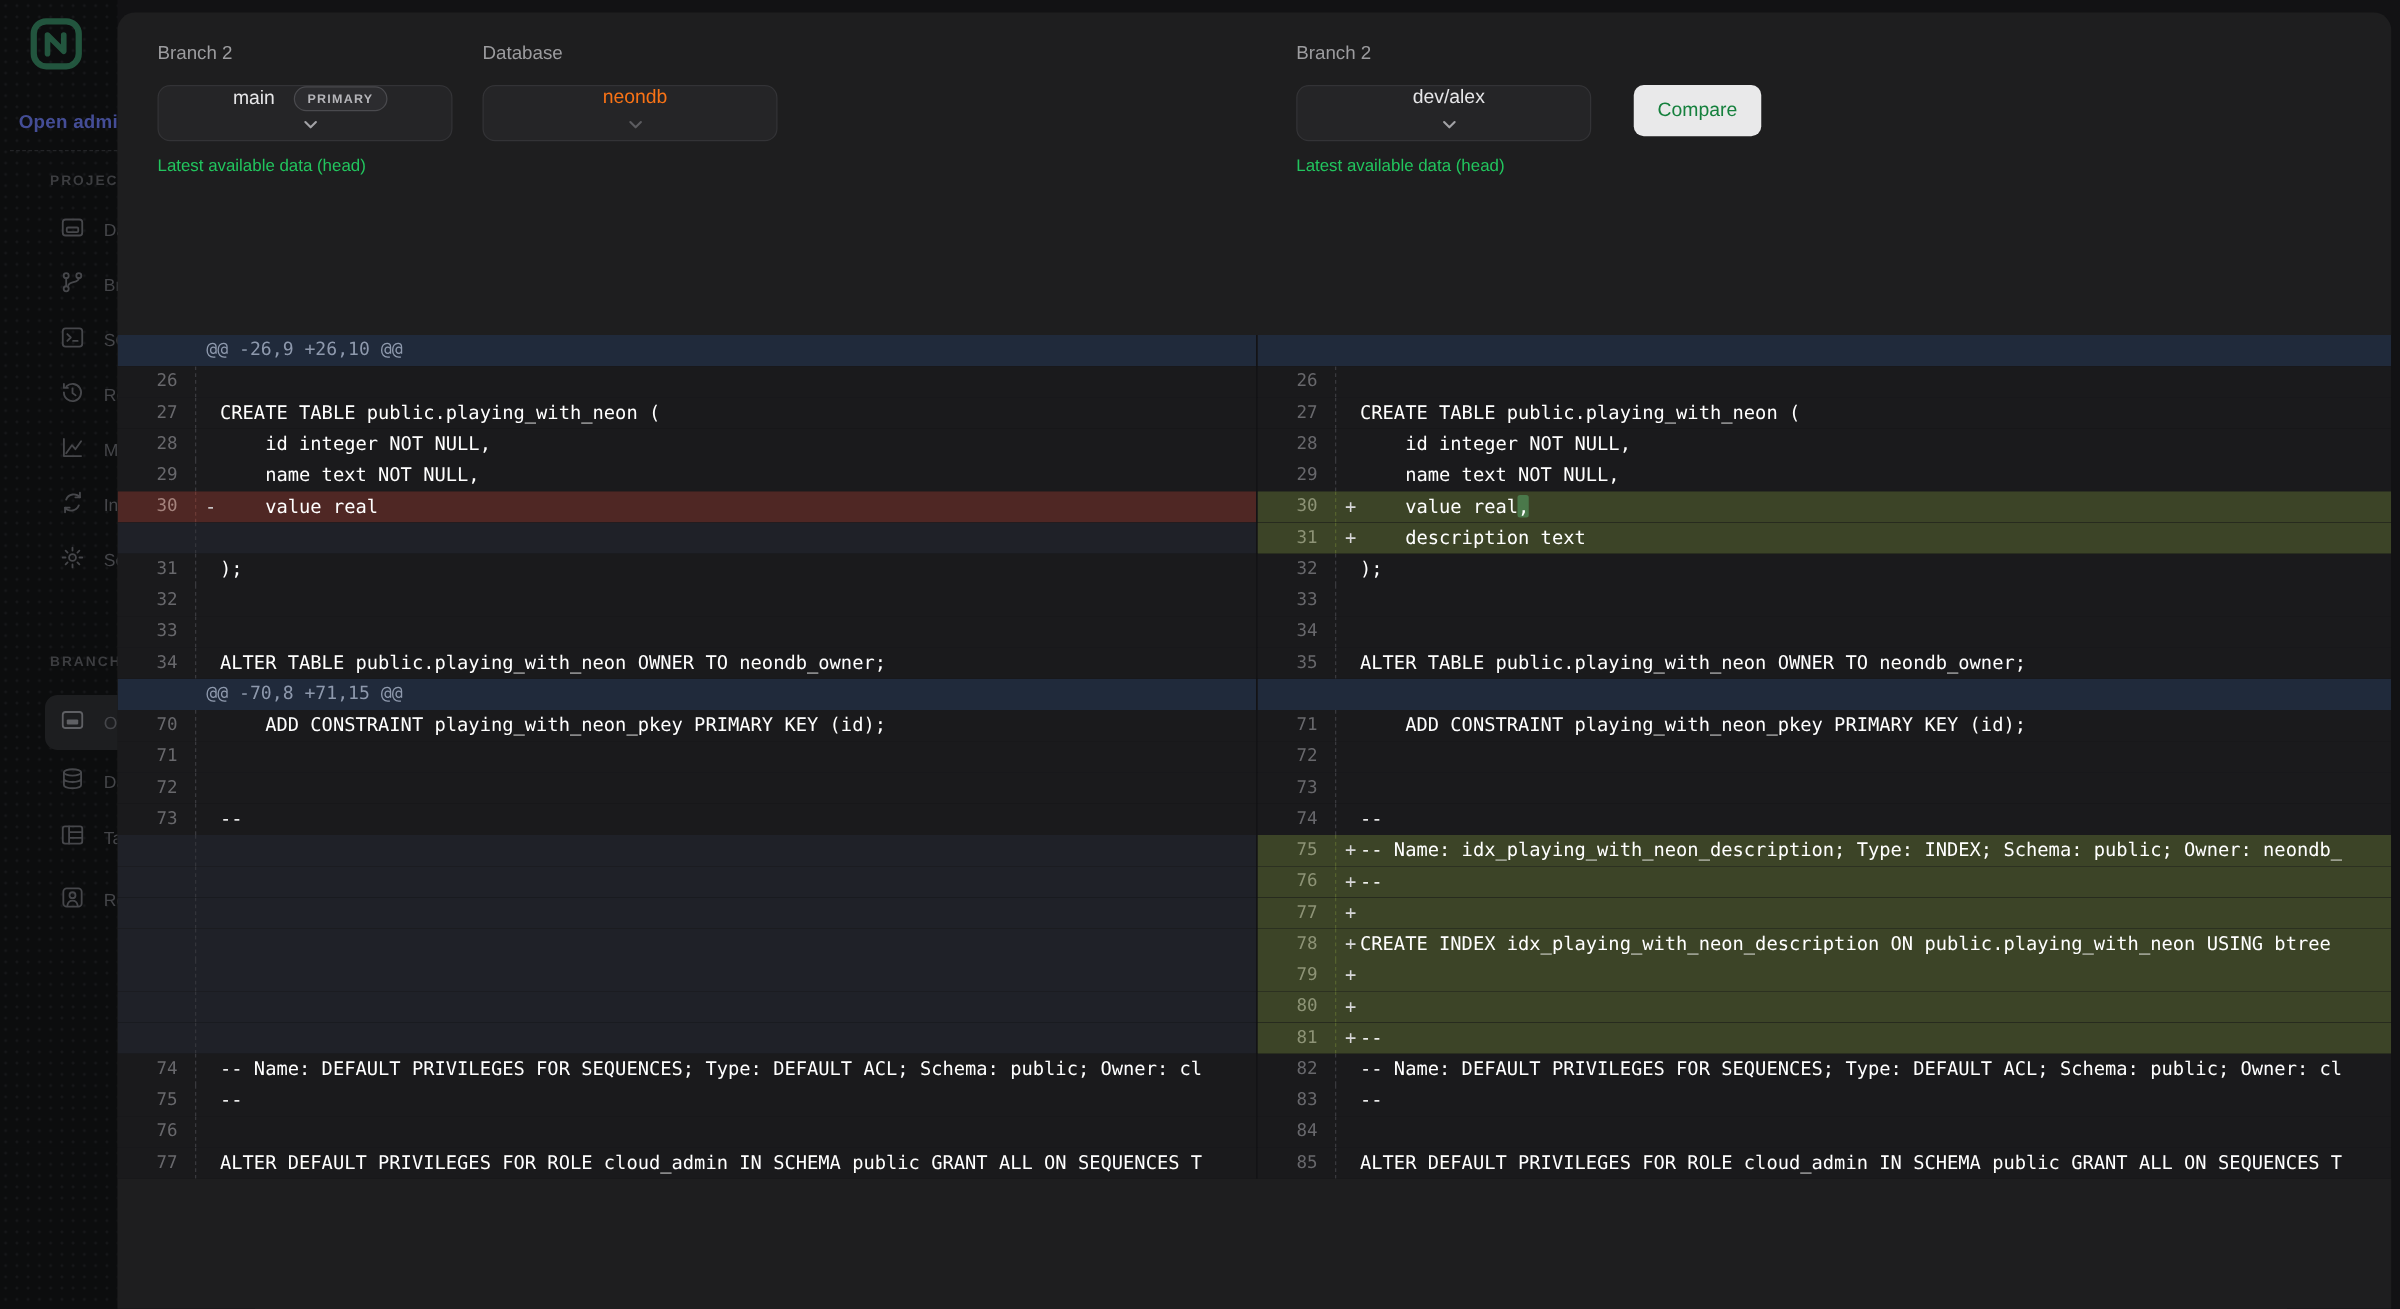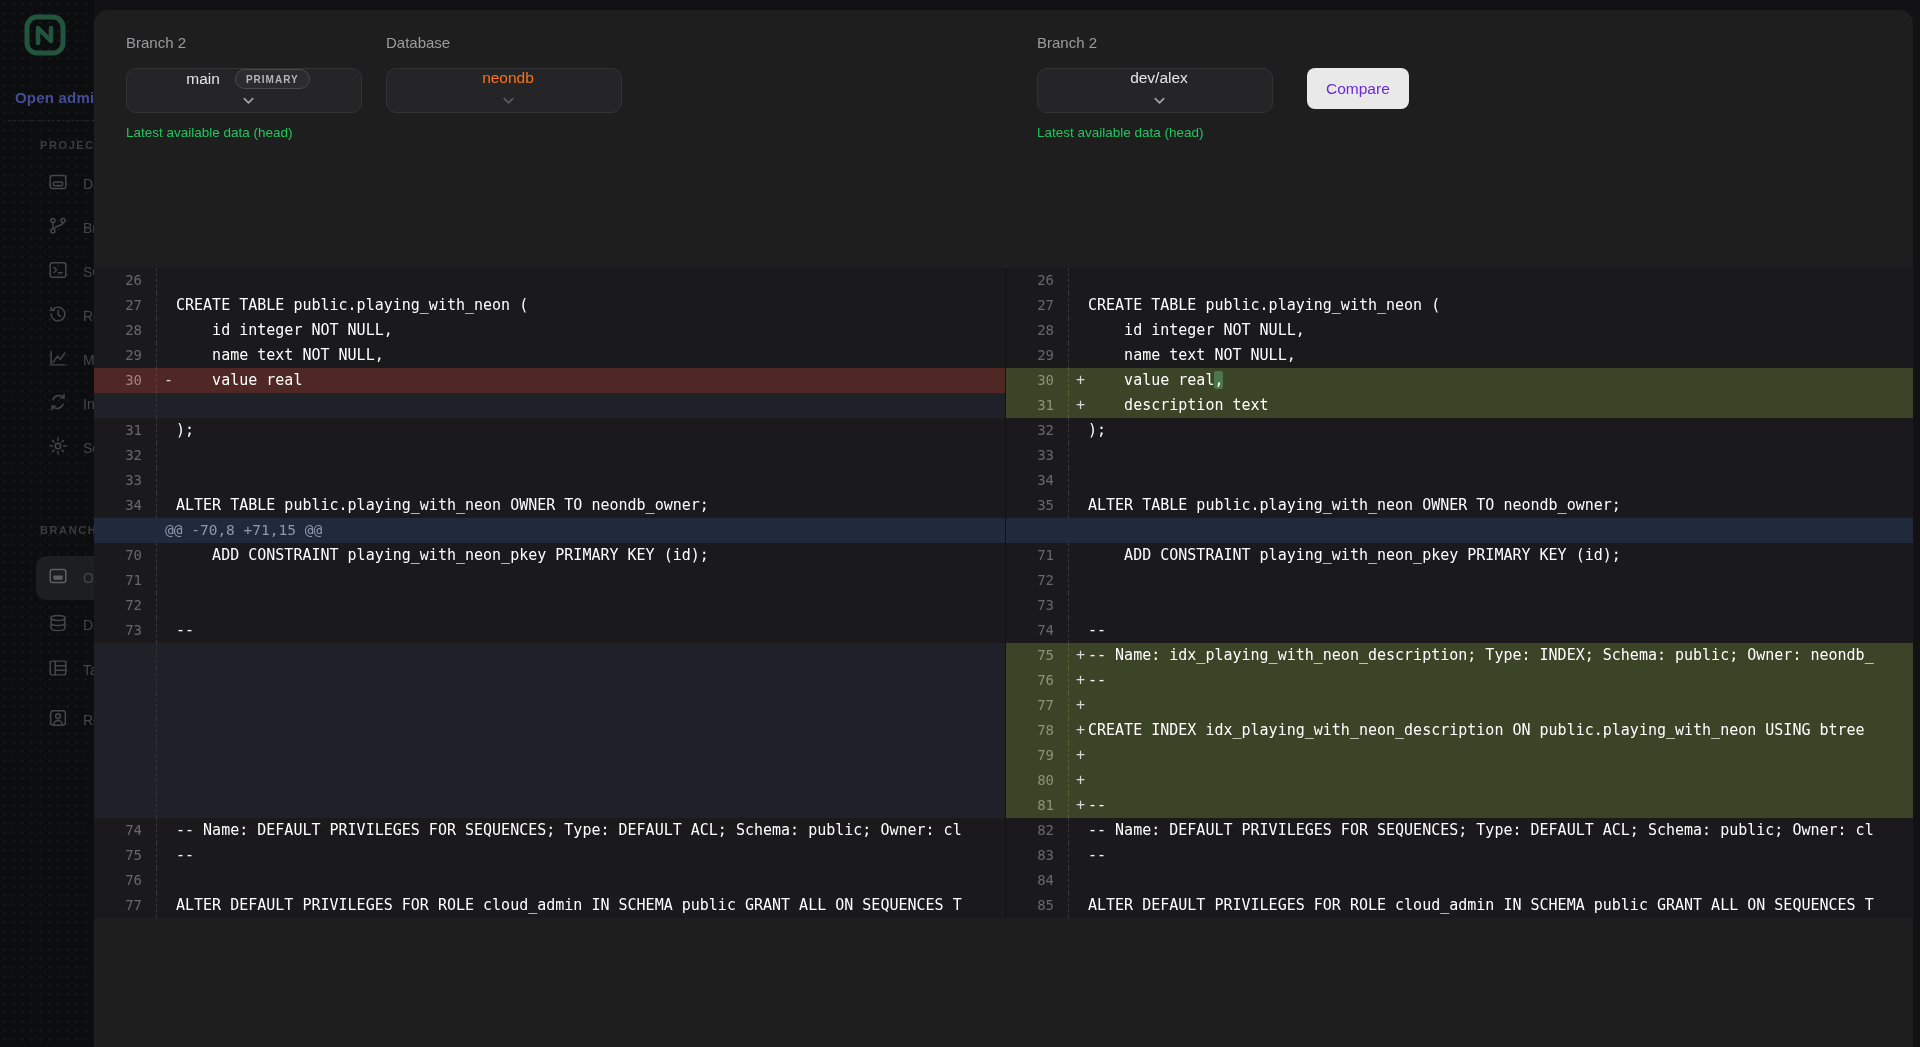--- a/index.html
+++ b/index.html
@@ -57,21 +57,21 @@
   .dropdown .dd-left { display:flex; align-items:center; gap:15px; }
   .dd-value { color:#e6e6e8; font-size:15.5px; }
   .dropdown.disabled .dd-value { color:#f97316; }
   .badge {
     border:1px solid #4a4a4e; background:#2c2c2f; color:#b5b5b9;
     font-size:10px; font-weight:700; letter-spacing:1px;
     border-radius:999px; padding:4px 10px 3px;
   }
   .compare-btn {
     position:absolute; top:58px; left:1213px; height:41px; padding:0 19px;
-    background:#e9e9ea; color:#6d28d9; font-size:15.5px; font-weight:500;
+    background:#e9e9ea; color:#15803d; font-size:15.5px; font-weight:500;
     border:none; border-radius:8px; cursor:pointer;
   }
 
   
   .diff { position:absolute; left:0; right:0; top:258px; background:#19191b; }
   .diff-row { display:flex; height:25px; }
   .pane-l { width:911px; flex:0 0 911px; overflow:hidden; }
   .pane-r { flex:1 1 auto; overflow:hidden; border-left:1px solid #121214; }
   .cell { display:flex; height:25px; background:#1a1a1c; overflow:hidden; }
   .gutter {
@@ -244,20 +244,32 @@
 
     <button class="compare-btn">Compare</button>
 
     <div class="ctl-caption" style="left:32px">Latest available data (head)</div>
     <div class="ctl-caption" style="left:943px">Latest available data (head)</div>
   </div>
 
   <div class="diff" id="diff">
       <div class="diff-row">
         <div class="pane-l">
+          <div class="cell t-hunk">
+            <span class="hunk-text">@@ -26,9 +26,10 @@</span>
+          </div>
+        </div>
+        <div class="pane-r">
+          <div class="cell t-hunk">
+            <span class="hunk-text"></span>
+          </div>
+        </div>
+      </div>
+      <div class="diff-row">
+        <div class="pane-l">
           <div class="cell t-ctx">
             <span class="gutter">26</span>
             <span class="marker"></span>
             <span class="code"></span>
           </div>
         </div>
         <div class="pane-r">
           <div class="cell t-ctx">
             <span class="gutter">26</span>
             <span class="marker"></span>

